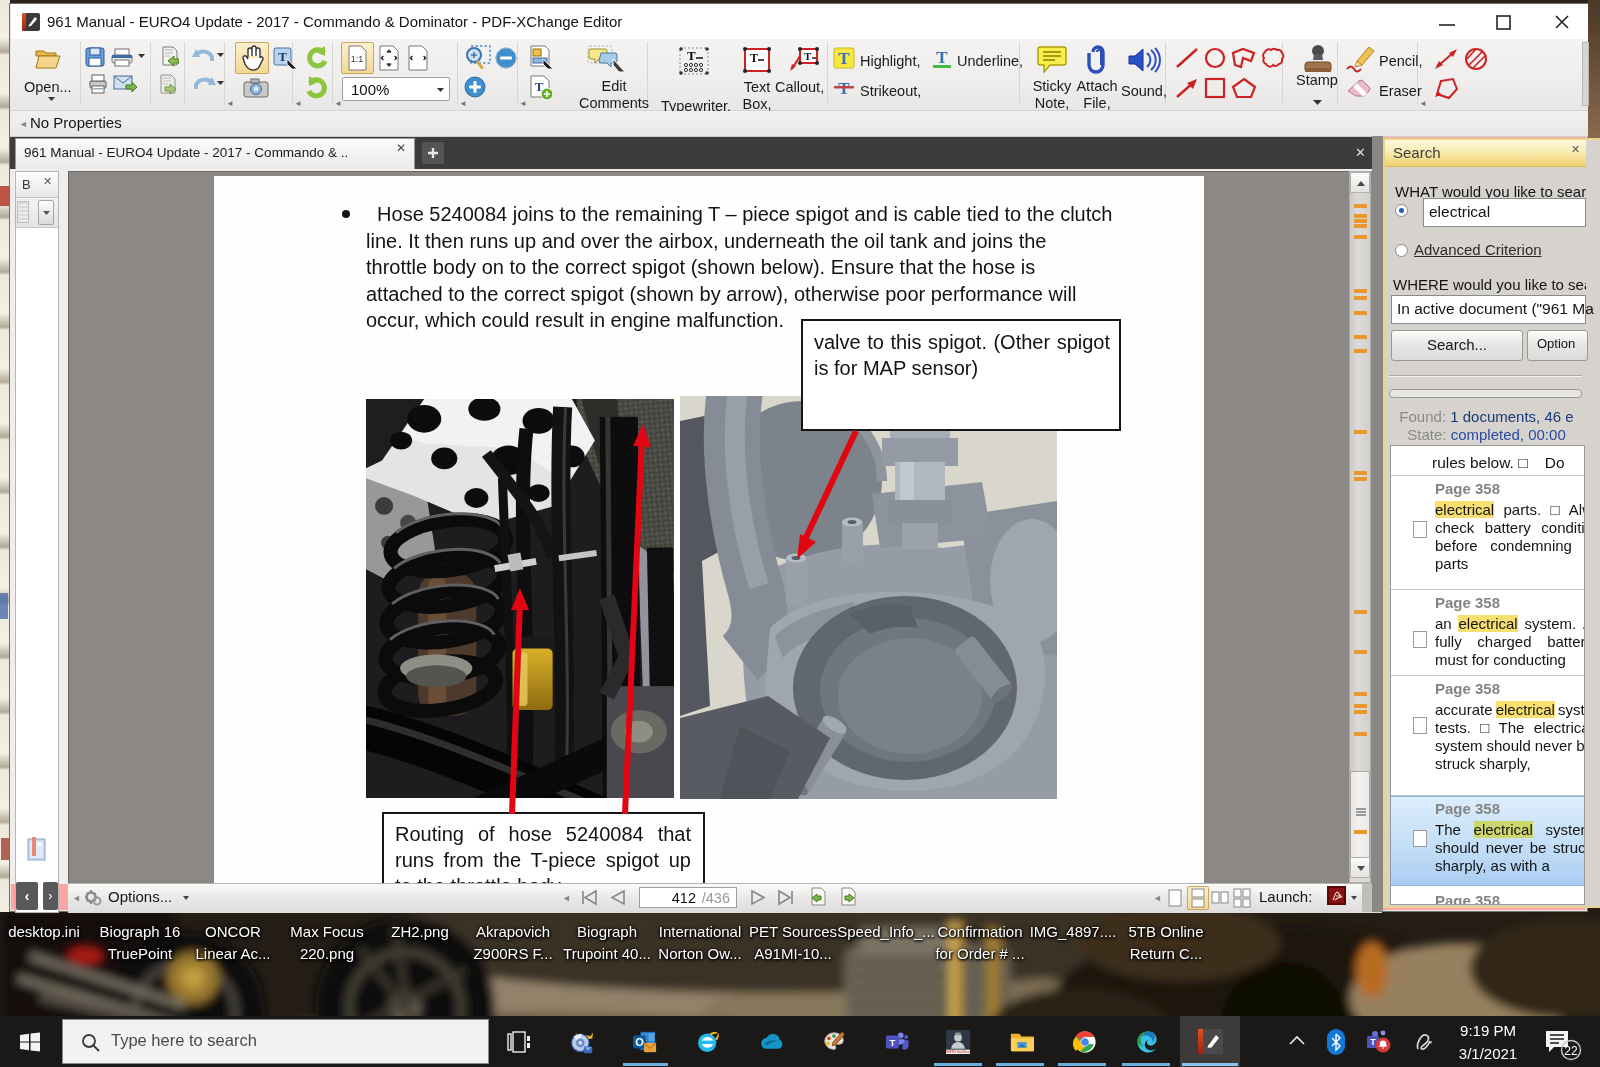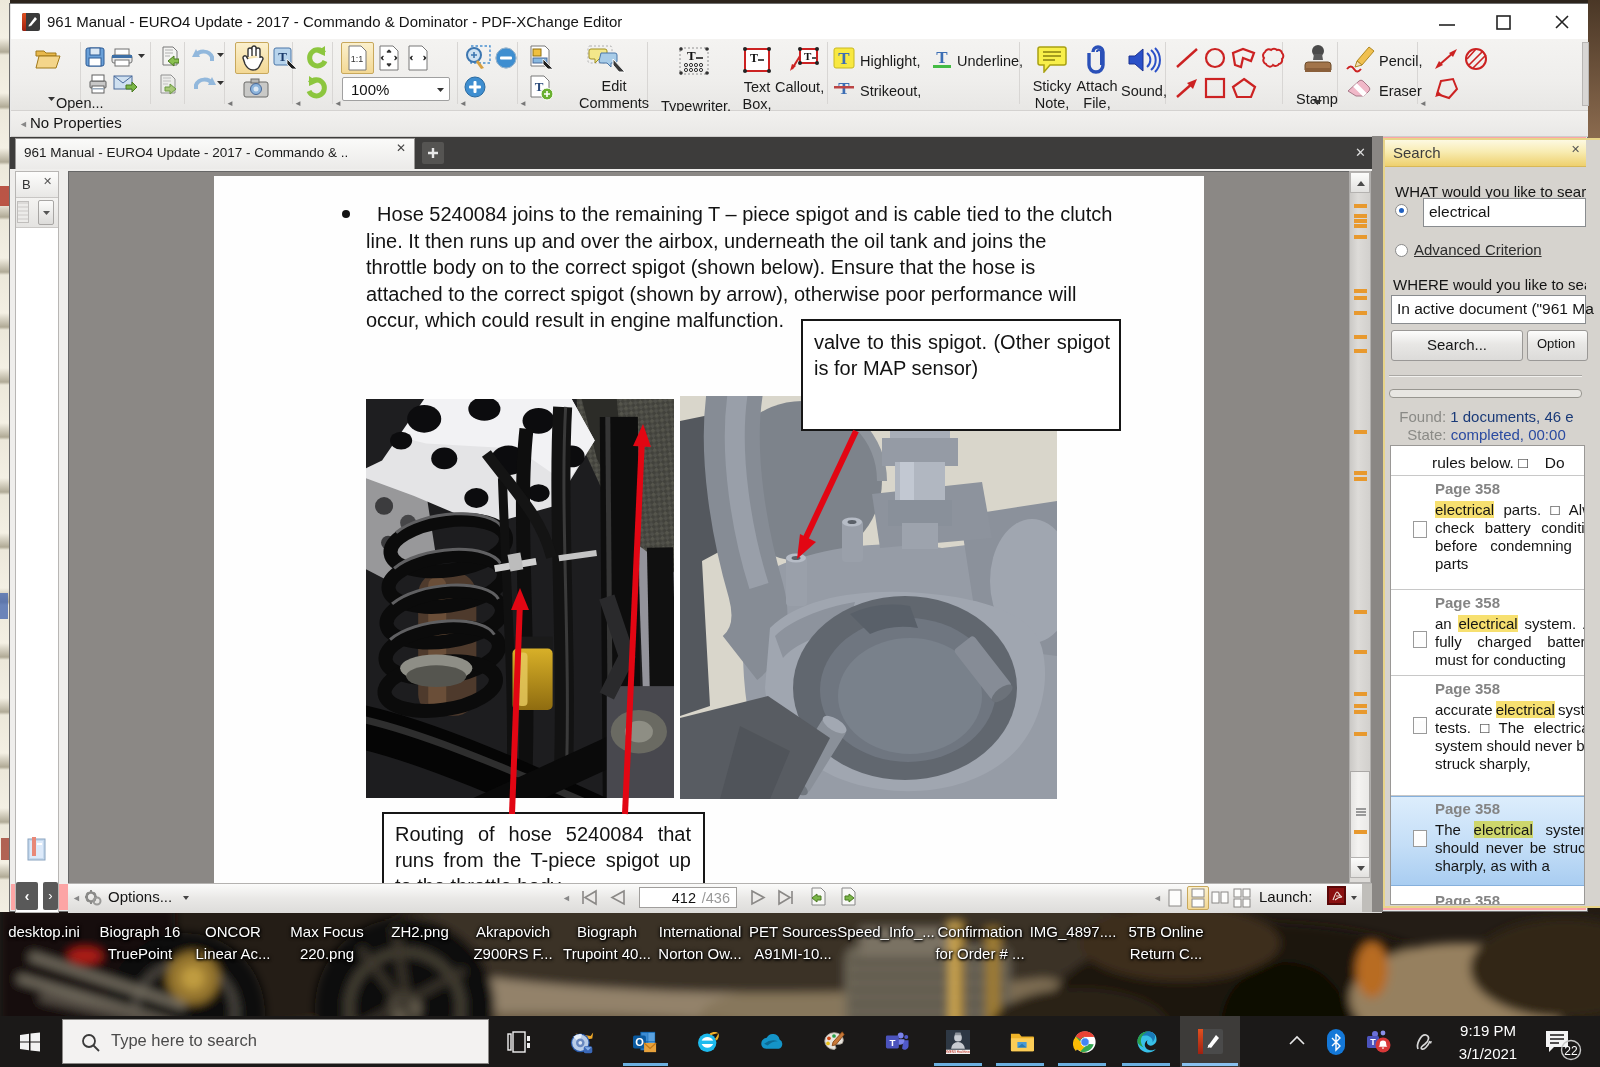--- a/index.html
+++ b/index.html
@@ -159,21 +159,21 @@
       <div class="tsep" style="left:1008px"></div>
       <div class="tsep" style="left:1154px"></div>
       <div class="tsep" style="left:1271px"></div>
       <div class="tsep" style="left:1326px"></div>
       <div class="tsep" style="left:1406px"></div>
       
       <svg class="abs" style="left:23px;top:8px" width="28" height="24" viewBox="0 0 28 24">
         <path d="M2 4 h8 l2 2 h10 v3 h-20 z" fill="#e8b84c" stroke="#a07818" stroke-width="1"></path>
         <path d="M2 21 L5 9 h21 l-4 12 z" fill="#f4d58a" stroke="#a07818" stroke-width="1"></path>
       </svg>
-      <div class="tlabel" style="left:13px;top:56px;margin-left:32px;">Open...</div>
+      <div class="tlabel" style="left:13px;top:40px;">Open...</div>
       <svg class="abs" style="left:36px;top:57px" width="9" height="6" viewBox="0 0 9 6">
           <path d="M1 1 h7 l-3.5 4 z" fill="#333"></path>
         </svg>
       
       <svg class="abs" style="left:74px;top:8px" width="20" height="20" viewBox="0 0 20 20">
         <rect x="1" y="1" width="18" height="18" rx="2" fill="#6aa0d8" stroke="#2c5a94"></rect>
         <rect x="5" y="1" width="10" height="7" fill="#dce8f4" stroke="#2c5a94"></rect>
         <rect x="4" y="11" width="12" height="8" fill="#fff" stroke="#2c5a94"></rect>
       </svg>
       <svg class="abs" style="left:98px;top:8px" width="26" height="20" viewBox="0 0 26 20">
@@ -418,21 +418,21 @@
       <svg class="abs" style="left:1220px;top:38px" width="26" height="22" viewBox="0 0 26 22">
           <path d="M13 2 L24 10 L20 20 L6 20 L2 10 Z" fill="none" stroke="#cc2222" stroke-width="2.2"></path>
         </svg>
       
       <svg class="abs" style="left:1290px;top:5px" width="34" height="30" viewBox="0 0 34 30">
         <ellipse cx="17" cy="7" rx="6" ry="6" fill="#4a4a4a"></ellipse>
         <path d="M13 10 h8 l1 6 h-10 z" fill="#5a5a5a"></path>
         <path d="M7 18 h20 a3 3 0 0 1 3 3 v5 h-26 v-5 a3 3 0 0 1 3 -3 z" fill="#a2744a" stroke="#6a4a28"></path>
         <rect x="4" y="24" width="26" height="4" fill="#8a5f3a"></rect>
       </svg>
-      <div class="tlabel" style="left:1285px;top:52px;">Stamp</div>
+      <div class="tlabel" style="left:1285px;top:33px;">Stamp</div>
       <svg class="abs" style="left:1301px;top:60px" width="11" height="7" viewBox="0 0 11 7">
           <path d="M1 1 h9 l-4.5 5 z" fill="#333"></path>
         </svg>
       
       <svg class="abs" style="left:1334px;top:6px" width="30" height="28" viewBox="0 0 30 28">
         <path d="M12 16 L24 2 L29 6 L17 20 Z" fill="#f0c050" stroke="#b08820"></path>
         <path d="M12 16 L17 20 L10 22 Z" fill="#f4ddb0" stroke="#b08820"></path>
         <path d="M2 24 q4 -5 7 0 t7 0" fill="none" stroke="#cc2222" stroke-width="2"></path>
       </svg>
       <div class="tlabel" style="left:1368px;top:14px;">Pencil,</div>

